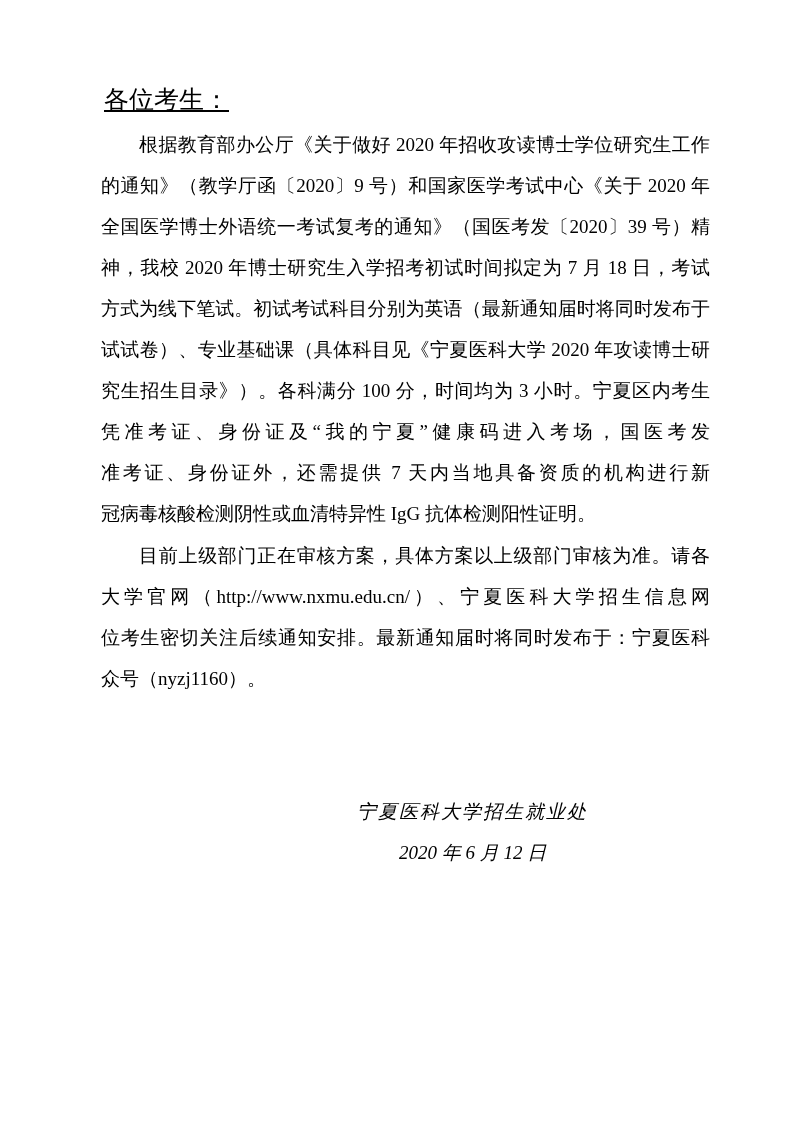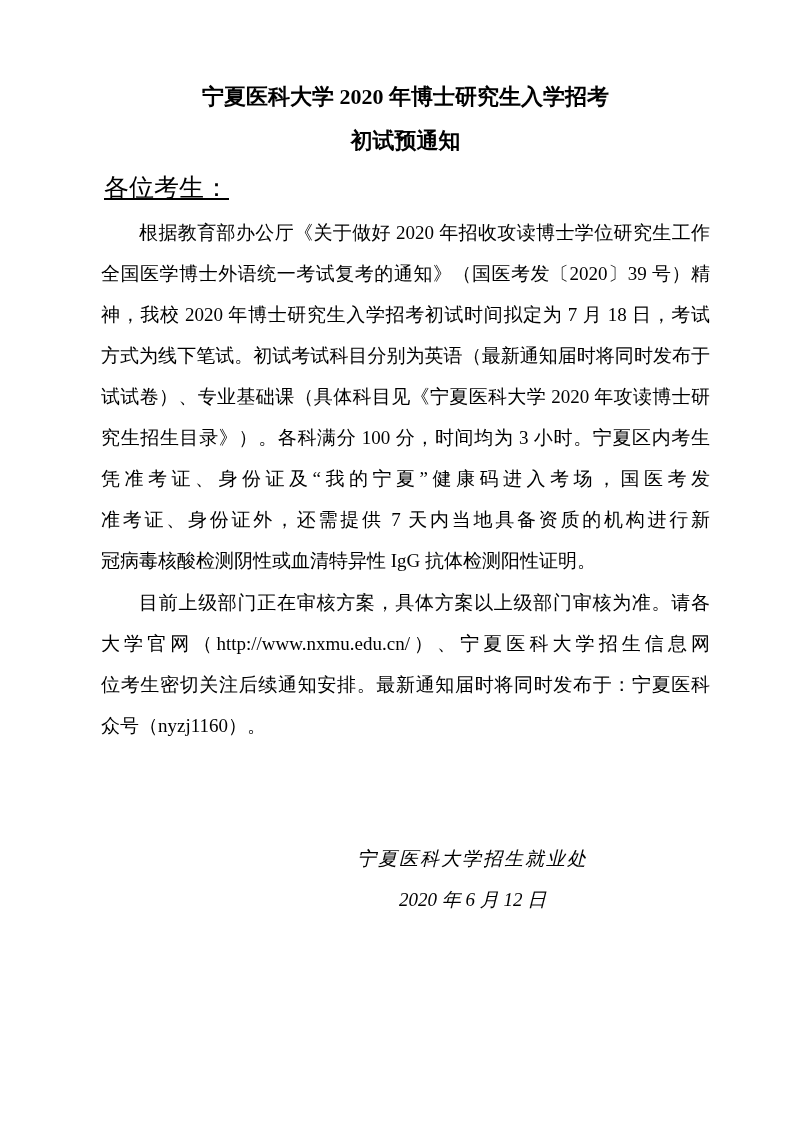--- a/index.html
+++ b/index.html
@@ -58,29 +58,26 @@
     font-style:italic;
   }
   .sig-line.sig { letter-spacing:2px; }
 </style>
 </head>
 <body>
 
 <div class="page">
   <div class="doc">
 
-    <div>
-      <div class="title-line">宁夏医科大学 2020 年博士研究生入学招考</div>
-      <div class="title-line">初试预通知</div>
-    </div>
 
     <div class="salutation">各位考生：</div>
 
     <div class="para">
       <div class="bline first">根据教育部办公厅《关于做好 2020 年招收攻读博士学位研究生工作</div>
+      <div class="bline">的通知》（教学厅函〔2020〕9 号）和国家医学考试中心《关于 2020 年</div>
       <div class="bline">全国医学博士外语统一考试复考的通知》（国医考发〔2020〕39 号）精</div>
       <div class="bline">神，我校 2020 年博士研究生入学招考初试时间拟定为 7 月 18 日，考试</div>
       <div class="bline">方式为线下笔试。初试考试科目分别为英语（最新通知届时将同时发布于</div>
       <div class="bline">试试卷）、专业基础课（具体科目见《宁夏医科大学 2020 年攻读博士研</div>
       <div class="bline">究生招生目录》）。各科满分 100 分，时间均为 3 小时。宁夏区内考生</div>
       <div class="bline">凭准考证、身份证及“我的宁夏”健康码进入考场，国医考发</div>
       <div class="bline">准考证、身份证外，还需提供 7 天内当地具备资质的机构进行新</div>
       <div class="bline lastline">冠病毒核酸检测阴性或血清特异性 IgG 抗体检测阳性证明。</div>
     </div>
 

